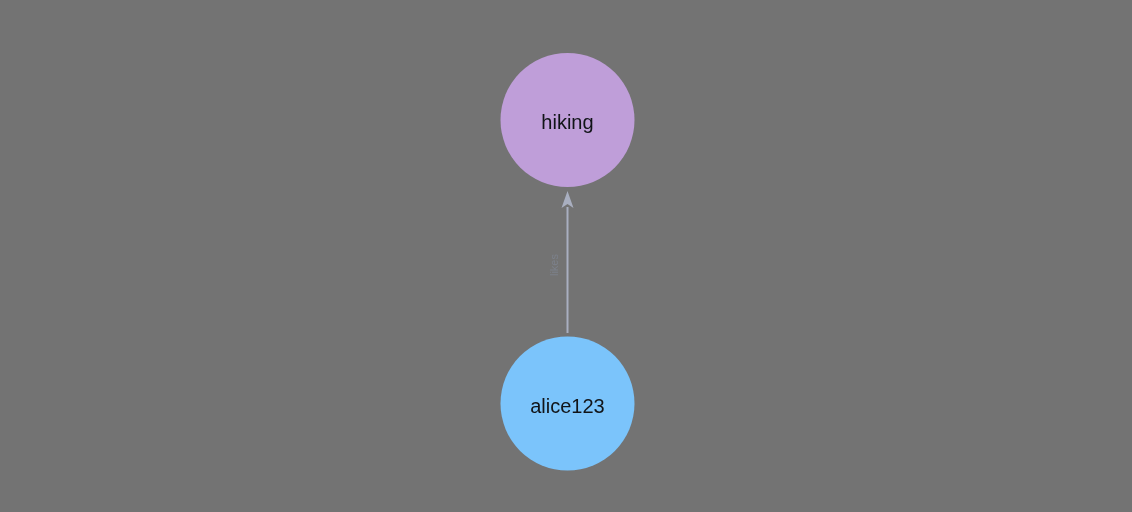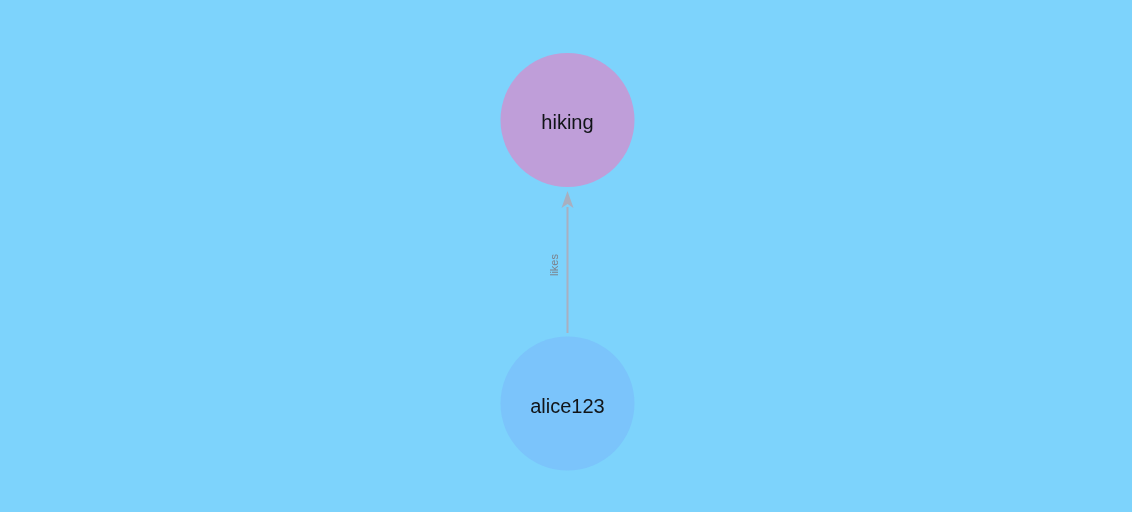--- a/index.html
+++ b/index.html
@@ -11,21 +11,21 @@
     width: 1132px;
     height: 512px;
     background: #f4f5f4;
     font-family: "Liberation Sans", sans-serif;
     overflow: hidden;
   }
   #graph-canvas {
     position: relative;
     width: 1132px;
     height: 512px;
-    background: #7dd3fc;
+    background: #737373;
   }
   .graph-svg {
     position: absolute;
     top: 0;
     left: 0;
     width: 1132px;
     height: 512px;
     display: block;
   }
   .node-circle {

